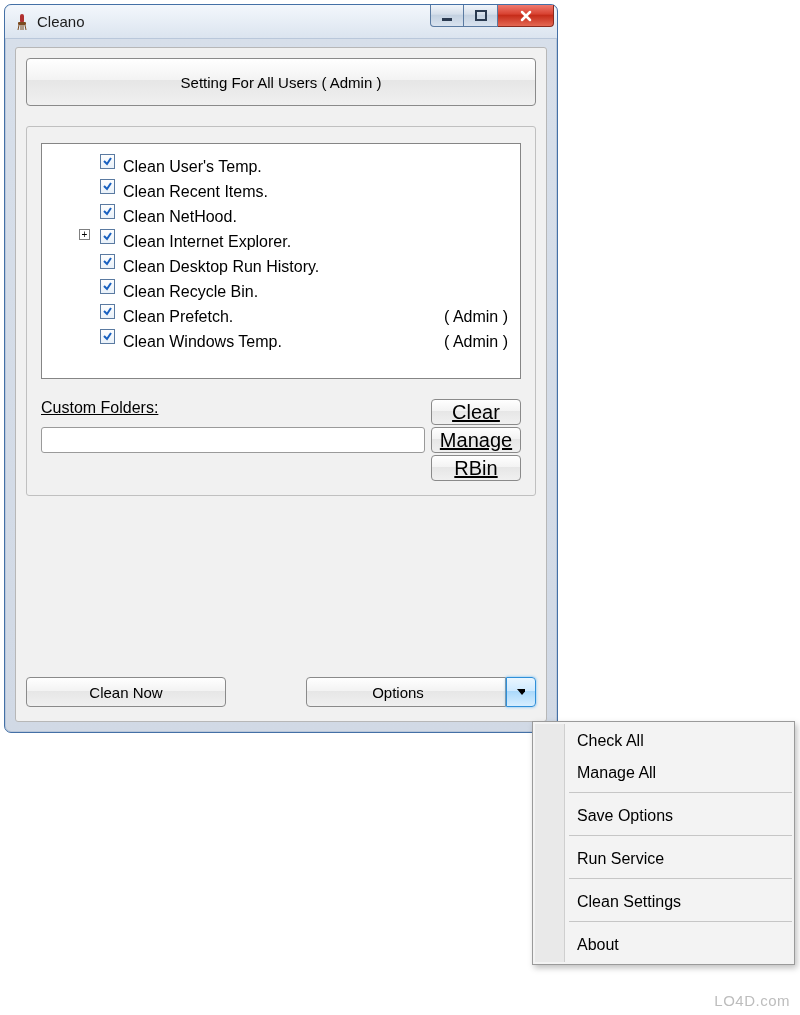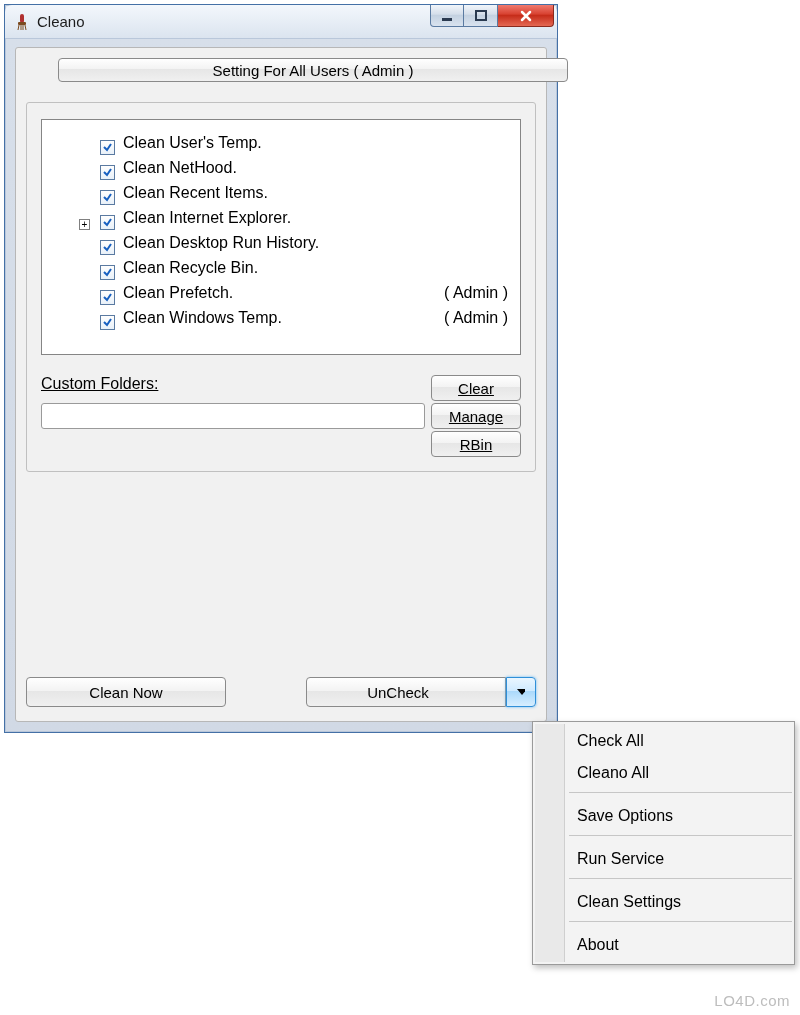--- a/index.html
+++ b/index.html
@@ -15,21 +15,21 @@
   }
 
   
   .window {
     position: absolute;
     left: 4px;
     top: 4px;
     width: 554px;
     height: 729px;
     border: 1px solid #4470a6;
-    border-radius: 0;
+    border-radius: 7px;
     background: linear-gradient(#e6ecf3, #d9e1ec 30px, #d7dfea 30px, #d1d9e5);
     box-shadow: 0 0 0 1px #b9c7da inset;
   }
   .titlebar {
     height: 34px;
     display: flex;
     align-items: center;
     padding: 0 0 0 8px;
     border-bottom: 1px solid #b9c7da;
     border-radius: 7px 7px 0 0;
@@ -85,40 +85,40 @@
     background: linear-gradient(#ffffff,#f3f3f3 45%, #e6e6e6 46%, #f0f0f0);
     font: inherit;
     font-size:15px;
     color:#000;
     padding:0 10px;
     display:inline-flex;
     align-items:center;
     justify-content:center;
     cursor:pointer;
   }
-  .btn-wide { width:100%; height:24px;margin-left:32px; }
+  .btn-wide { width:100%; height:48px; }
 
   
   .panel {
     margin-top:20px;
     border:1px solid #c0c0c0;
     border-radius:3px;
     padding:16px 14px 14px;
     background:#f1f1f1;
   }
 
   .treebox {
     border:1px solid #858585;
     background:#ffffff;
     padding:10px 4px 24px 4px;
     max-height:256px;
   }
   .tree-row {
     display:flex;
-    align-items:flex-end;
+    align-items:flex-start;
     font-size:16px;
     line-height:25px;
     height:25px;
     white-space:nowrap;
   }
   .tree-indent { width:54px; display:flex; justify-content:flex-end; align-items:center; padding-right:10px;}
   .expander {
     width:11px; height:11px;
     border:1px solid #808080;
     background:#fff;
@@ -144,21 +144,21 @@
   .cf-left { flex:1; }
   .cf-label { margin-bottom:10px; font-size:16px;}
   .cf-input {
     width:100%;
     height:26px;
     border:1px solid #9a9a9a;
     border-radius:3px;
     background:#ffffff;
   }
   .cf-right { width:90px; margin-left:6px; display:flex; flex-direction:column; gap:2px; }
-  .cf-right .btn { height:26px; font-size:15px; }
+  .cf-right .btn { height:26px; font-size:20px; }
 
   
   .bottom-row {
     position:absolute;
     left:10px; right:10px; bottom:14px;
     display:flex;
     gap:20px;
     align-items:center;
   }
   .bottom-row .btn { height:30px; }
@@ -276,30 +276,30 @@
               </span>
               <span class="tree-label">Clean User's Temp.</span>
             </div>
             <div class="tree-row">
               <div class="tree-indent"></div>
               <span class="chk">
                 <svg width="11" height="11">
                   <path d="M2 5 L5 8 L9 2" stroke="#1860c0" stroke-width="2" fill="none"></path>
                 </svg>
               </span>
+              <span class="tree-label">Clean Recent Items.</span>
+            </div>
+            <div class="tree-row">
+              <div class="tree-indent"></div>
+              <span class="chk">
+                <svg width="11" height="11">
+                  <path d="M2 5 L5 8 L9 2" stroke="#1860c0" stroke-width="2" fill="none"></path>
+                </svg>
+              </span>
               <span class="tree-label">Clean NetHood.</span>
-            </div>
-            <div class="tree-row">
-              <div class="tree-indent"></div>
-              <span class="chk">
-                <svg width="11" height="11">
-                  <path d="M2 5 L5 8 L9 2" stroke="#1860c0" stroke-width="2" fill="none"></path>
-                </svg>
-              </span>
-              <span class="tree-label">Clean Recent Items.</span>
             </div>
             <div class="tree-row">
               <div class="tree-indent">
                 <div class="expander">+</div>
               </div>
               <span class="chk">
                 <svg width="11" height="11">
                   <path d="M2 5 L5 8 L9 2" stroke="#1860c0" stroke-width="2" fill="none"></path>
                 </svg>
               </span>
@@ -357,36 +357,36 @@
           </div>
         </div>
 
       </div>
 
     </div>
 
     <div class="bottom-row">
       <button class="btn btn-clean">Clean  Now</button>
       <div class="svc-group">
-        <button class="btn btn-service">UnCheck</button>
+        <button class="btn btn-service">Options</button>
         <button class="btn btn-drop">
           <svg width="10" height="6">
             <polygon points="0,0 10,0 5,6" fill="#000"></polygon>
           </svg>
         </button>
       </div>
     </div>
 
   </div>
 </div>
 
 <div class="menu" id="menu">
   <div class="menu-strip"></div>
 <div class="menu-item">Check All</div>
-    <div class="menu-item">Cleano All</div>
+    <div class="menu-item">Manage All</div>
     <div class="menu-sep"></div>
     <div class="menu-item">Save Options</div>
     <div class="menu-sep"></div>
     <div class="menu-item">Run Service</div>
     <div class="menu-sep"></div>
     <div class="menu-item">Clean Settings</div>
     <div class="menu-sep"></div>
     <div class="menu-item">About</div>
   </div>
 

